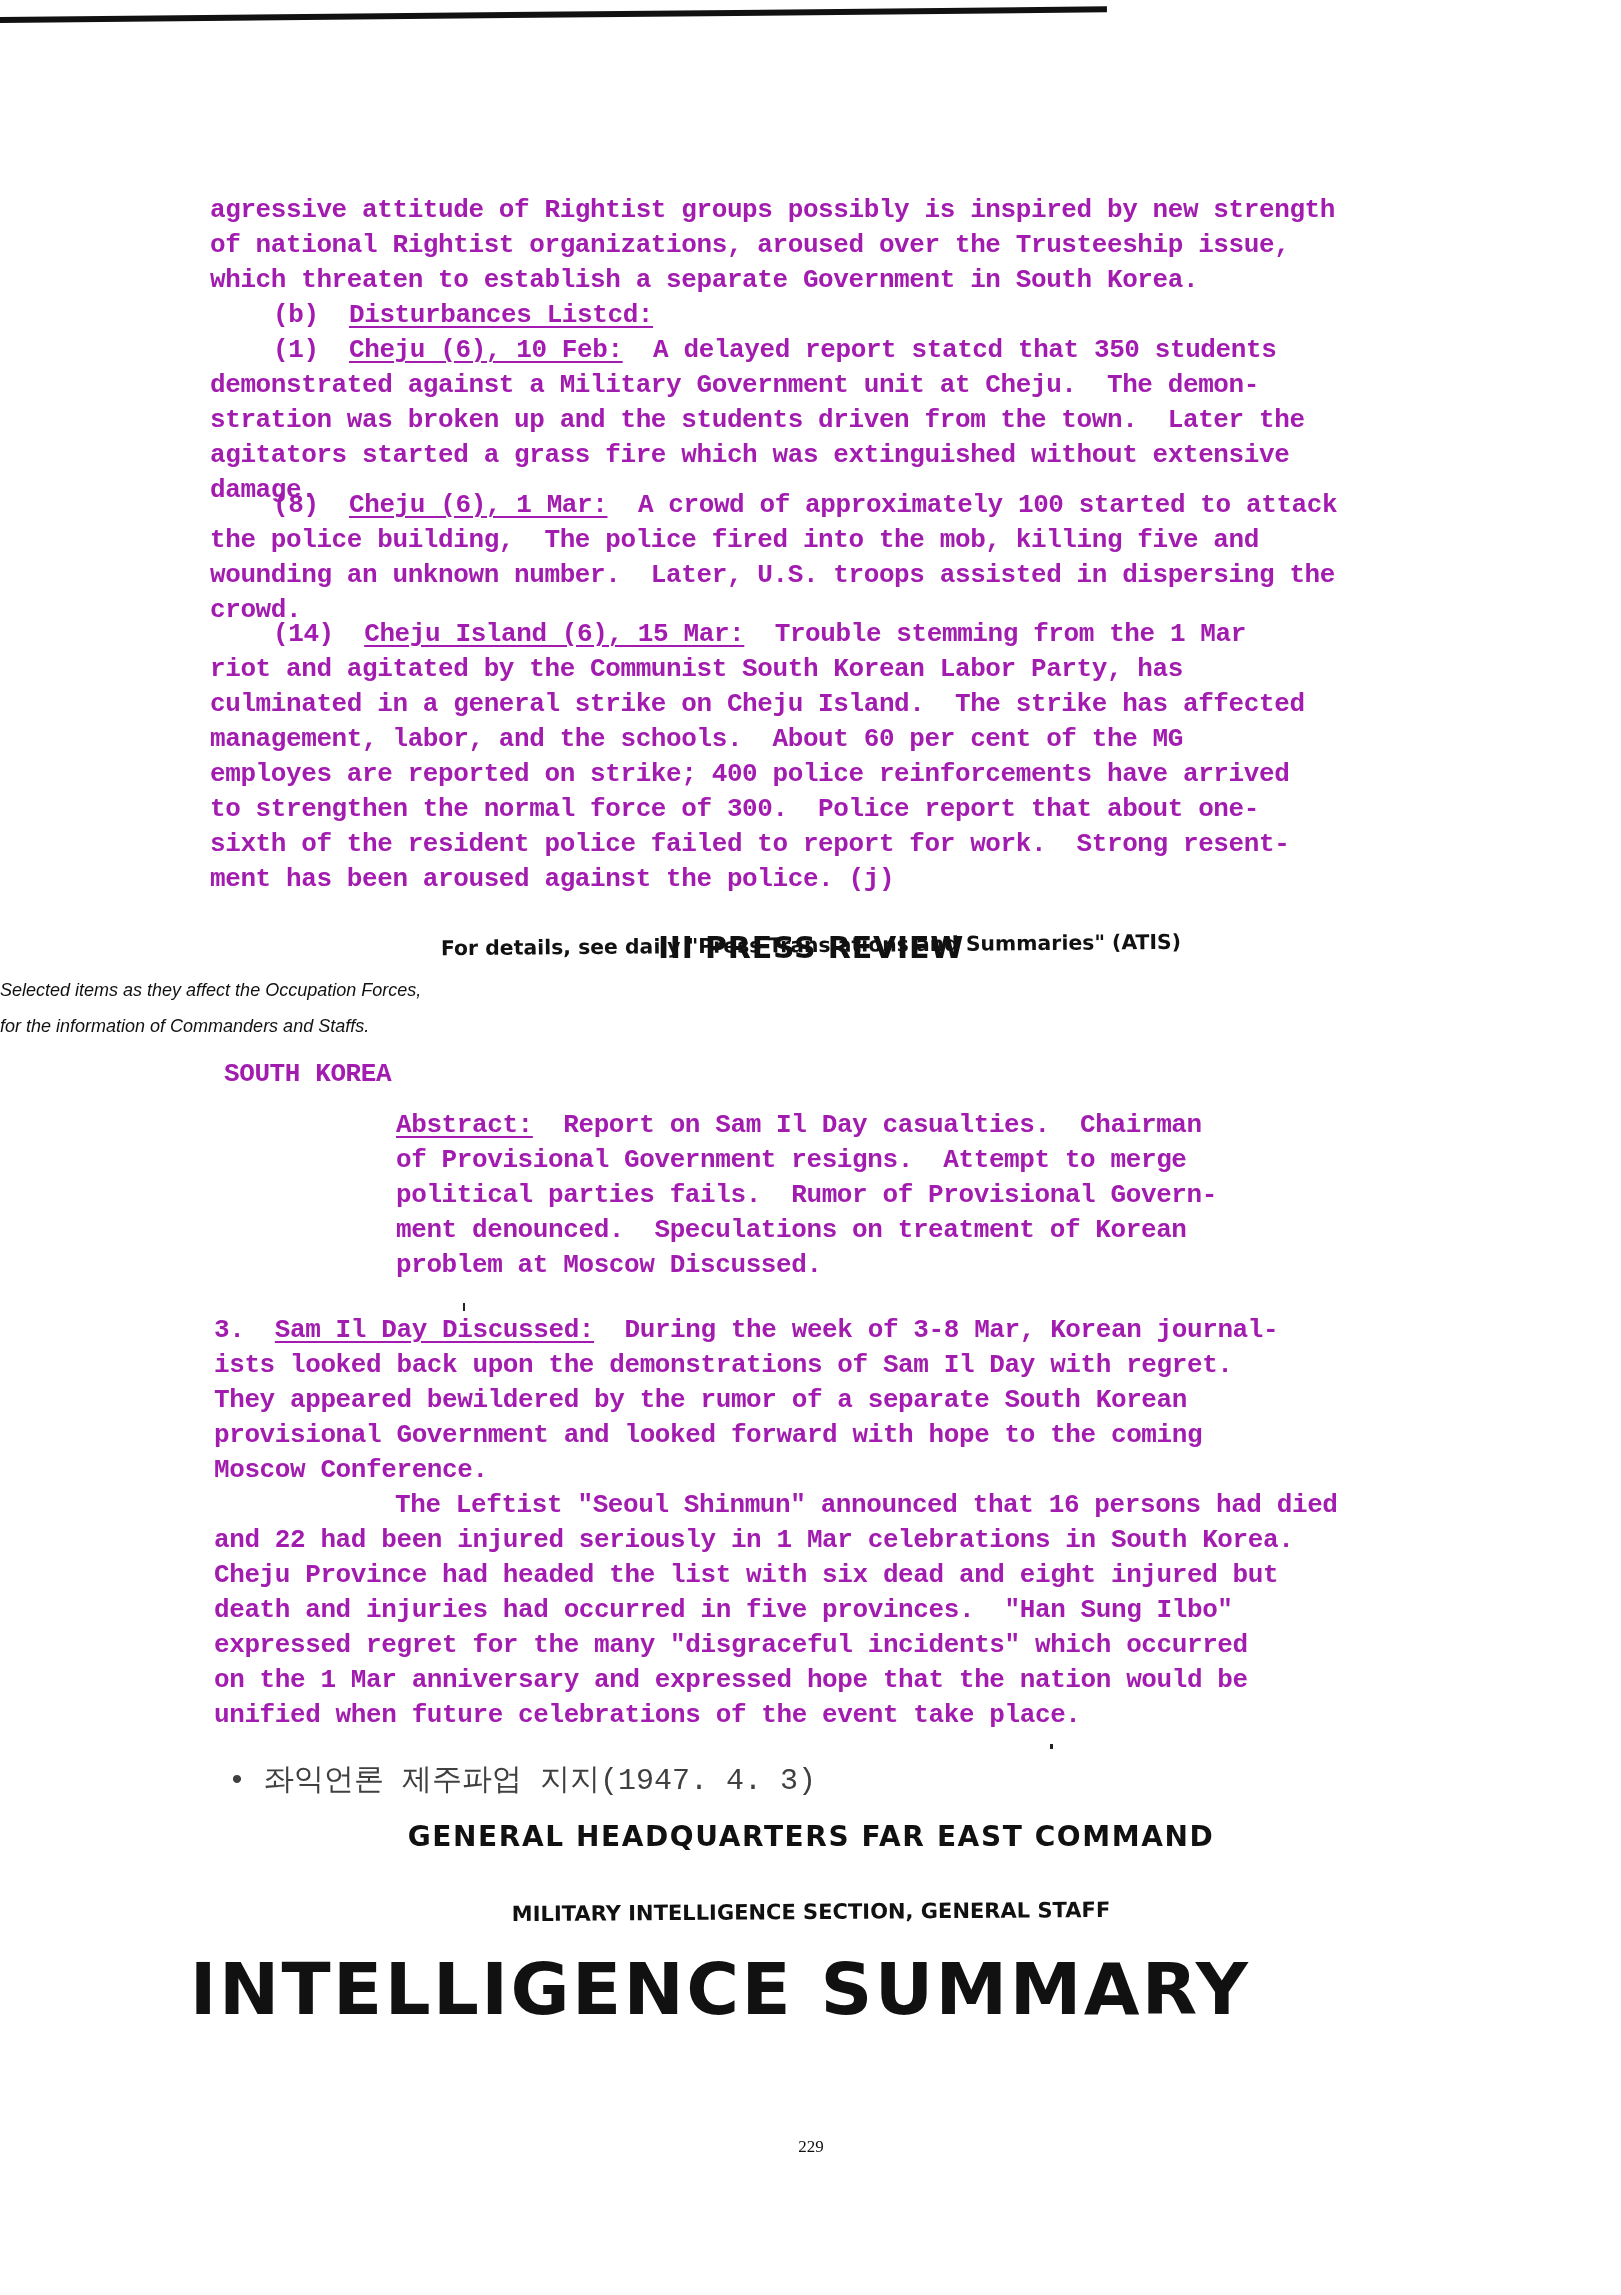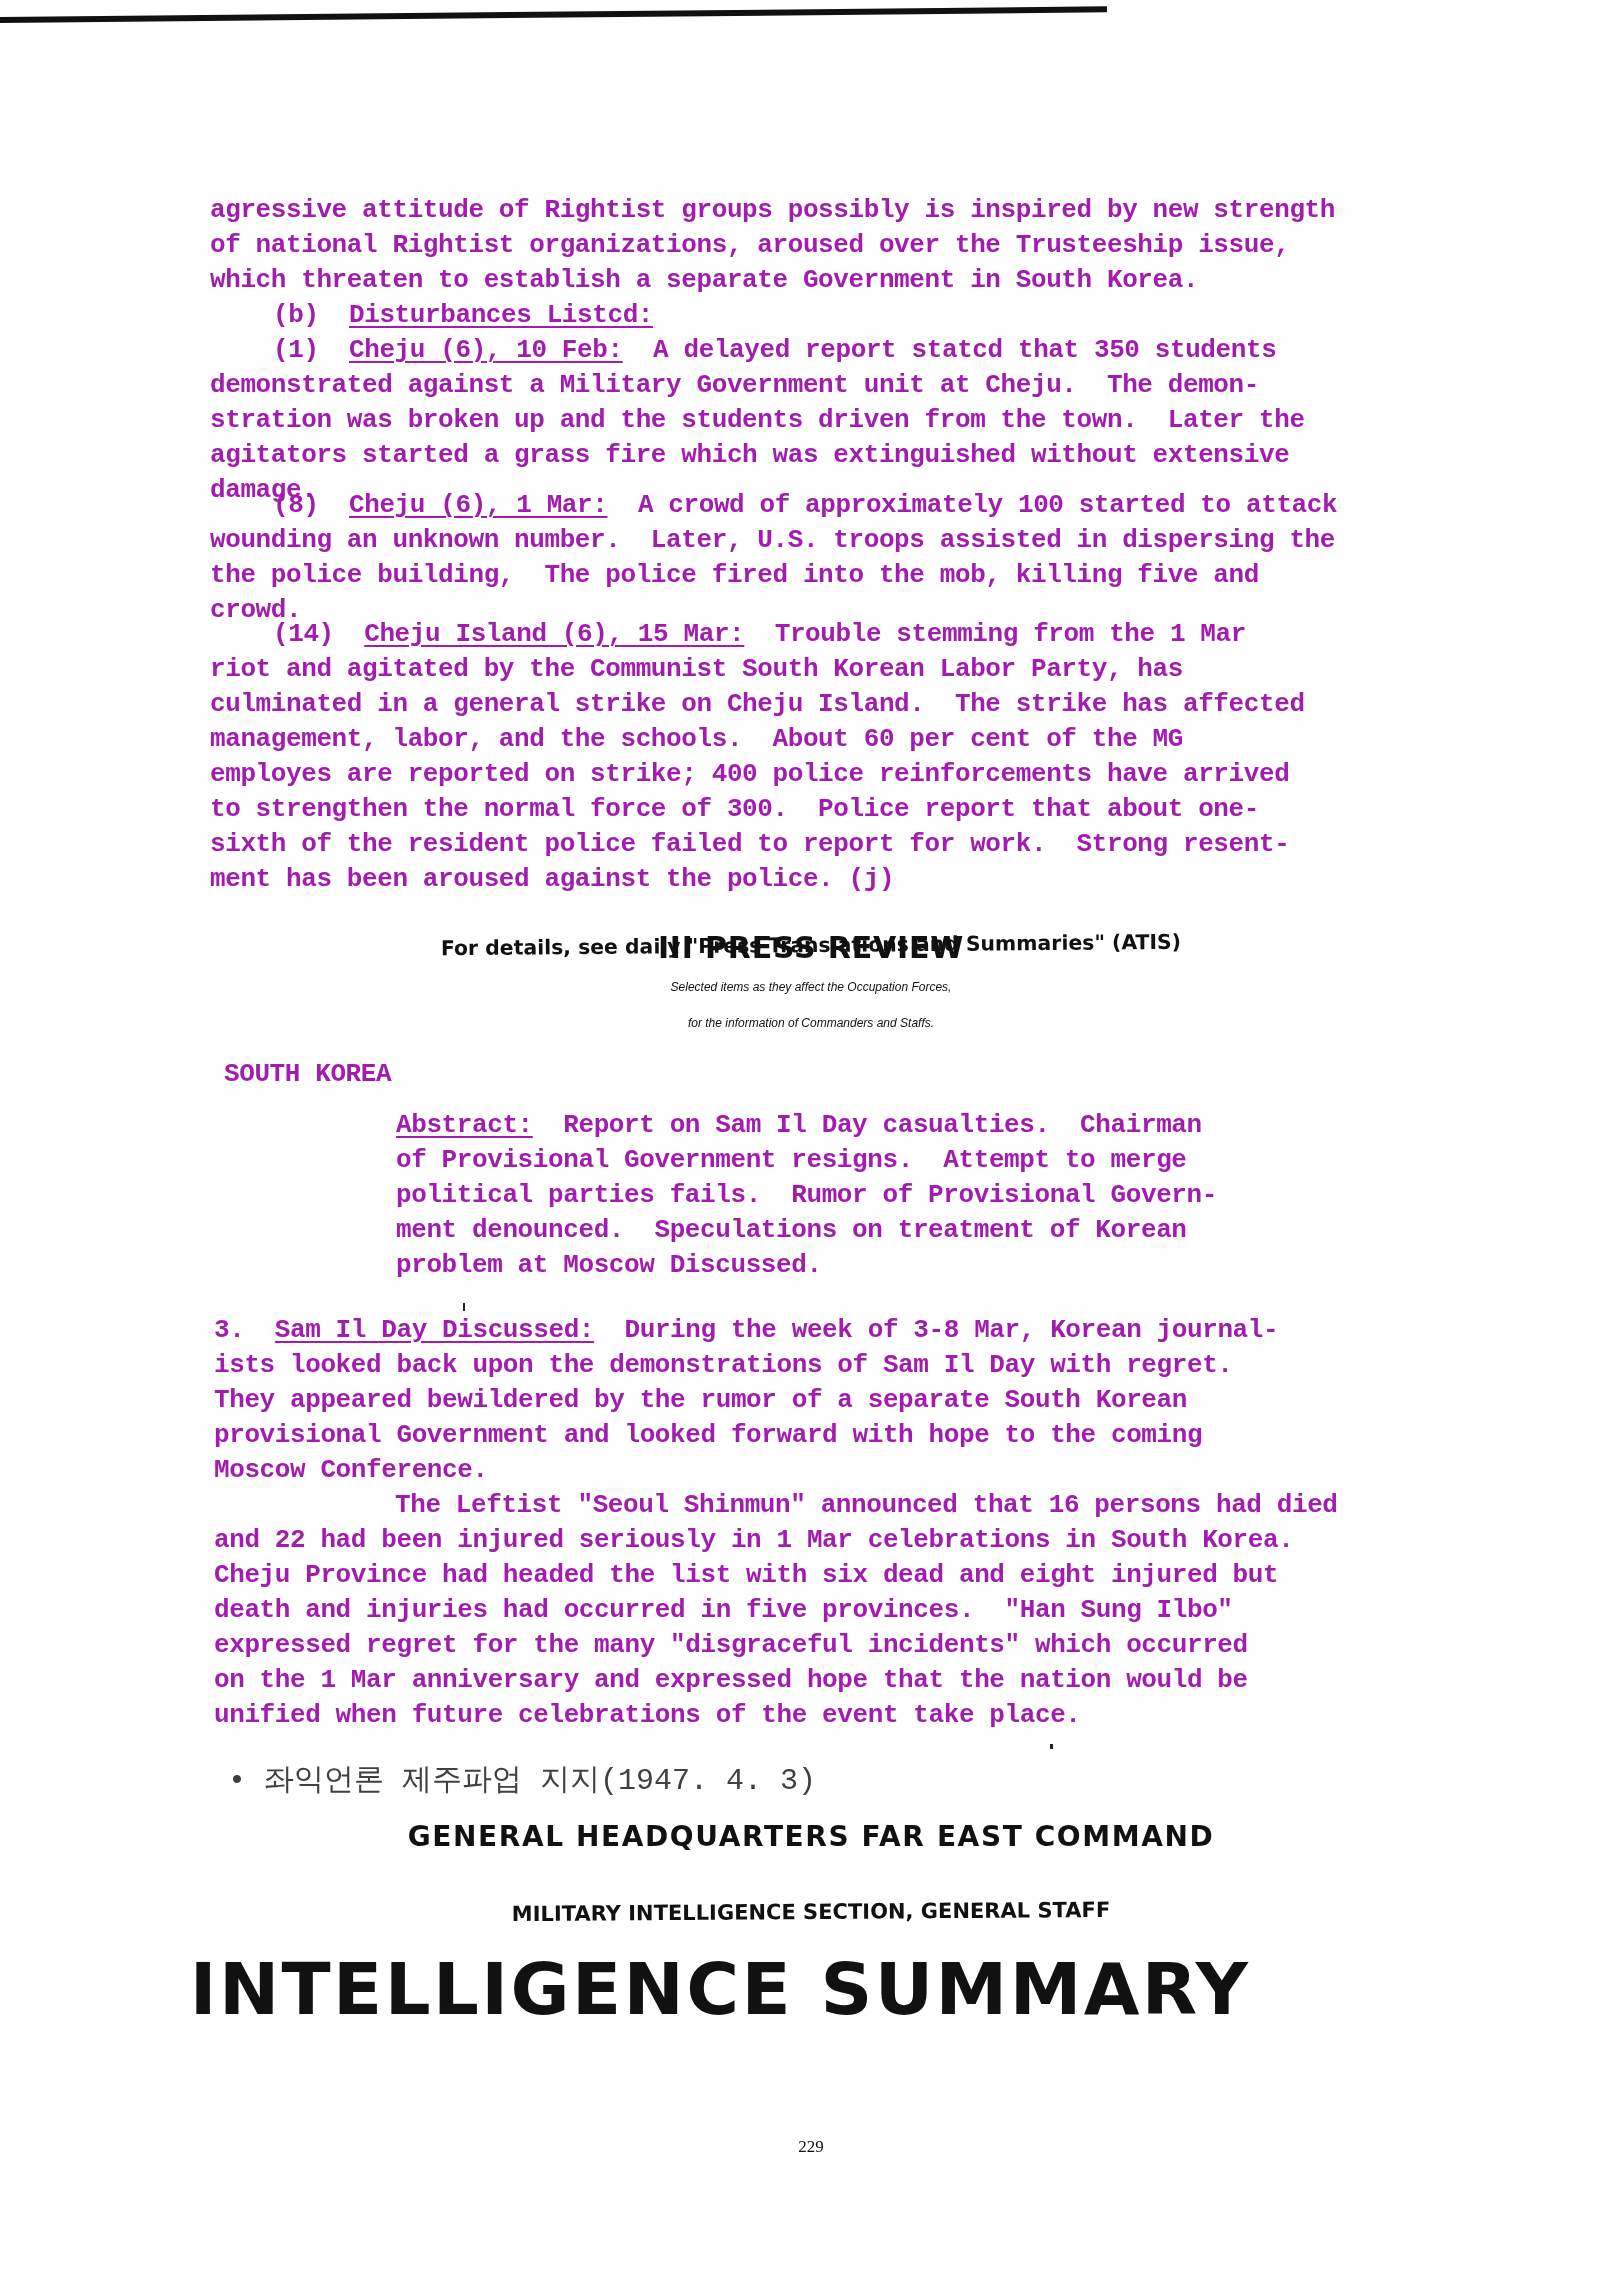--- a/index.html
+++ b/index.html
@@ -67,24 +67,23 @@
       left: 0;
       width: 1622px;
       text-align: center;
       top: 933px;
       font-size: 20.4px;
       transform: rotate(-0.5deg);
     }
     .section-note {
       left: 0;
       width: 1622px;
-      text-align: center;
       font-family: "Liberation Sans", "DejaVu Sans", sans-serif;
       font-weight: normal;
-      font-size: 12px;
+      font-size: 18px;
       font-style: italic;
       position: absolute;
       color: #111;
     }
     .note-1 { top: 980px; }
     .note-2 { top: 1016px; }
     .region-label {
       position: absolute;
       left: 224px;
       top: 1057px;
@@ -167,22 +166,22 @@
 <div class="block typewriter" style="top:333px;">
   <span class="line indent1"><span>(1)</span>  <span class="u">Cheju (6), 10 Feb:</span>  <span>A delayed report statcd that 350 students</span></span>
   <span class="line">demonstrated against a Military Government unit at Cheju.  The demon-</span>
   <span class="line">stration was broken up and the students driven from the town.  Later the</span>
   <span class="line">agitators started a grass fire which was extinguished without extensive</span>
   <span class="line">damage.</span>
 </div>
 
 <div class="block typewriter" style="top:488px;">
   <span class="line indent1"><span>(8)</span>  <span class="u">Cheju (6), 1 Mar:</span>  <span>A crowd of approximately 100 started to attack</span></span>
+  <span class="line">the police building,  The police fired into the mob, killing five and</span>
   <span class="line">wounding an unknown number.  Later, U.S. troops assisted in dispersing the</span>
-  <span class="line">the police building,  The police fired into the mob, killing five and</span>
   <span class="line">crowd.</span>
 </div>
 
 <div class="block typewriter" style="top:617px;">
   <span class="line indent1"><span>(14)</span>  <span class="u">Cheju Island (6), 15 Mar:</span>  <span>Trouble stemming from the 1 Mar</span></span>
   <span class="line">riot and agitated by the Communist South Korean Labor Party, has</span>
   <span class="line">culminated in a general strike on Cheju Island.  The strike has affected</span>
   <span class="line">management, labor, and the schools.  About 60 per cent of the MG</span>
   <span class="line">employes are reported on strike; 400 police reinforcements have arrived</span>
   <span class="line">to strengthen the normal force of 300.  Police report that about one-</span>

